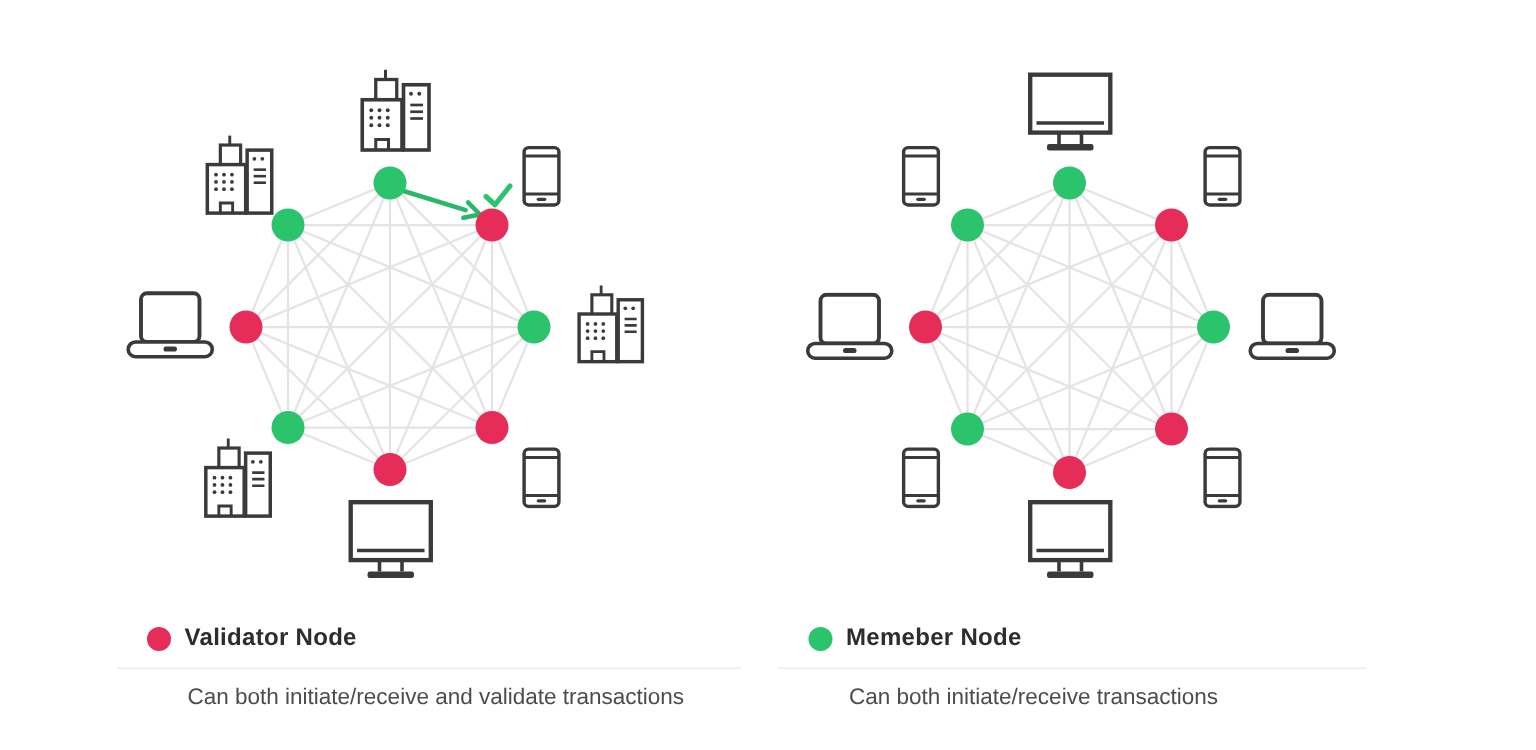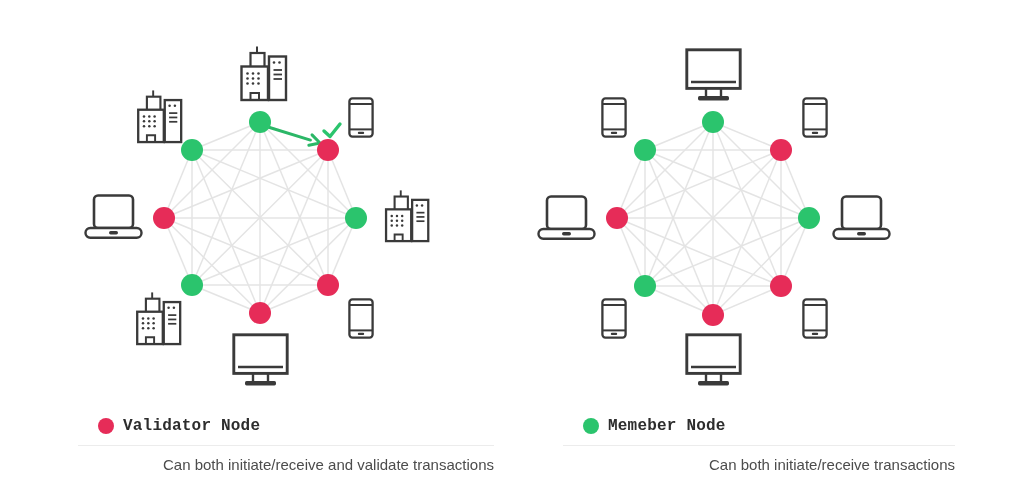--- a/index.html
+++ b/index.html
@@ -4,25 +4,25 @@
 <style>
   html,body{margin:0;padding:0;background:#fff;}
   .canvas{position:relative;width:1024px;height:500px;background:#ffffff;overflow:hidden;
           font-family:"Liberation Sans", sans-serif;}
   #net-svg{position:absolute;left:0;top:0;}
   #icons .icon{position:absolute;}
   #icons .icon svg{width:100%;height:100%;display:block;}
   .legend{position:absolute;top:409px;}
   .legend-head{display:flex;align-items:center;height:34px;padding-left:20px;}
   .legend-dot{width:16px;height:16px;border-radius:50%;flex:0 0 16px;}
-  .legend-title{margin-left:9px;font-size:16px;font-weight:700;color:#2d2d2d;letter-spacing:.2px;font-family:Liberation Mono, monospace;}
+  .legend-title{margin-left:9px;font-size:16px;font-weight:700;color:#2d2d2d;letter-spacing:.2px;}
   .legend-divider{border-top:1px solid #ececec;height:0;margin-top:2px;}
-  .legend-sub{padding-left:47px;margin-top:10px;font-size:15px;color:#4c4c4c;text-align:right;}
+  .legend-sub{padding-left:47px;margin-top:10px;font-size:15px;color:#4c4c4c;}
   #legend-left{left:78px;width:416px;}
-  #legend-right{left:563px;width:392px;}
+  #legend-right{left:519px;width:392px;}
 </style>
 </head>
 <body>
 
 <div class="canvas">
   <svg id="net-svg" width="1024" height="500">
       <g>
         <line x1="260" y1="122" x2="356" y2="218" stroke="#e4e4e4" stroke-width="1.5"></line>
         <line x1="260" y1="122" x2="328" y2="285" stroke="#e4e4e4" stroke-width="1.5"></line>
         <line x1="260" y1="122" x2="260" y2="313" stroke="#e4e4e4" stroke-width="1.5"></line>

